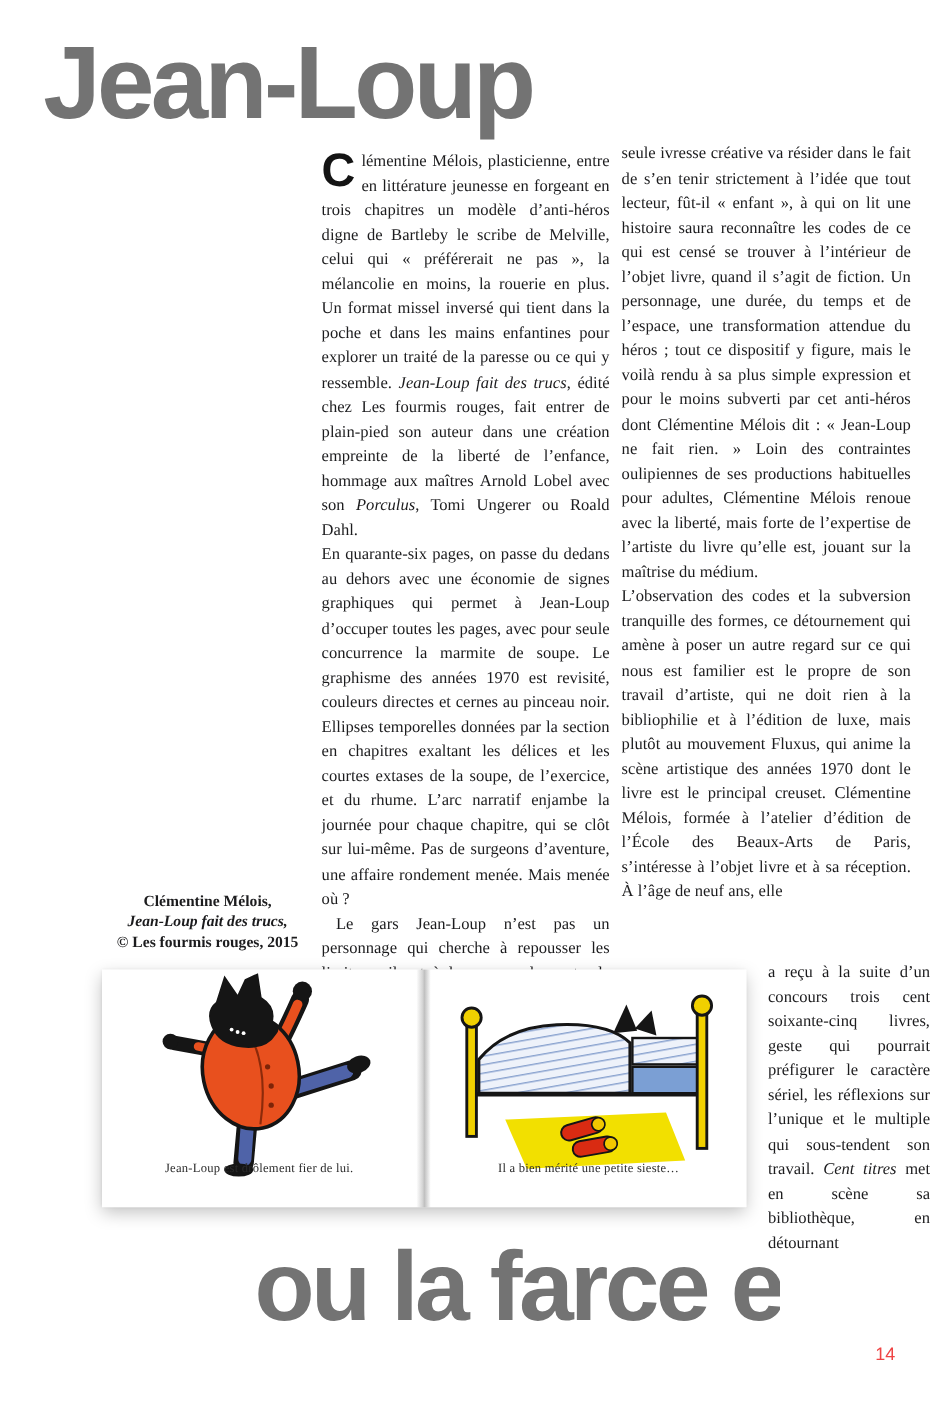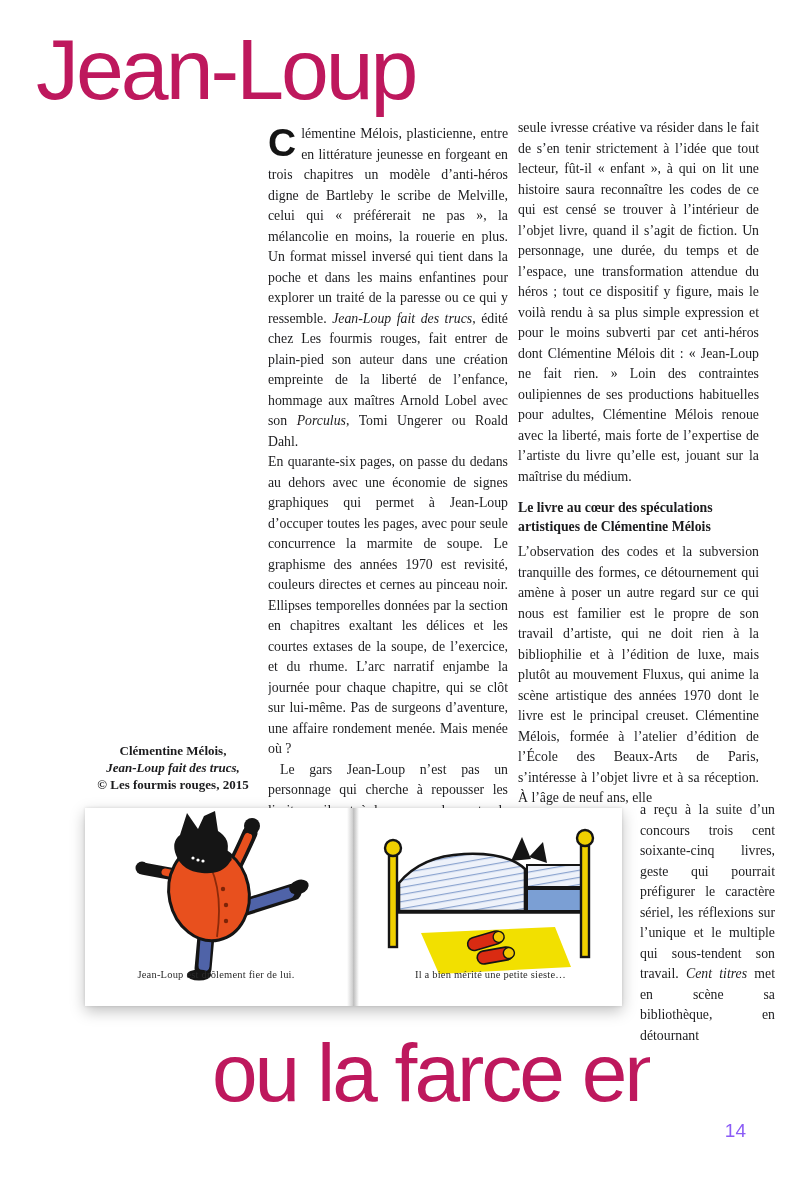--- a/index.html
+++ b/index.html
@@ -3,22 +3,22 @@
 <meta charset="utf-8">
 <style>
   html,body{margin:0;padding:0;}
   body{
     width:788px;height:1182px;position:relative;overflow:hidden;
     background:#ffffff;color:#1c1c1e;
     font-family:"Liberation Serif",serif;
   }
   
   .display{
-    font-family:"Liberation Sans",sans-serif;font-weight:400;
-    color:#be185d;white-space:nowrap;letter-spacing:-3px;
+    font-family:"Liberation Sans",sans-serif;font-weight:700;
+    color:#737373;white-space:nowrap;letter-spacing:-3px;
   }
   .display-top{position:absolute;left:36px;top:20px;font-size:86px;}
   .display-clip{position:absolute;left:0;top:1026px;width:650px;height:112px;overflow:hidden;}
   .display-bottom{position:absolute;left:212px;top:0;font-size:82px;}
   
   .col{position:absolute;text-align:justify;font-size:13.8px;line-height:20.5px;}
   .col-1{left:268px;top:124px;width:240px;height:702px;overflow:hidden;}
   .col-2{left:518px;top:118px;width:241px;height:688px;overflow:hidden;}
   .col-2b{left:624px;top:800px;width:135px;height:242px;overflow:hidden;padding-left:16px;}
   .col p{margin:0;}
@@ -44,37 +44,36 @@
   .page-right{width:263px;}
   .gutter{width:12px;background:linear-gradient(90deg,#ffffff,#d2d2d2 45%,#bfbfbf 55%,#ffffff);}
   .art{position:absolute;left:0;top:0;width:100%;height:100%;display:block;}
   .bookcaption{
     position:absolute;left:0;right:0;bottom:26px;text-align:center;
     font-size:10.5px;color:#2b2b2b;letter-spacing:.2px;
   }
   
   .folio{
     position:absolute;right:42px;top:1120px;
-    font-family:"Liberation Sans",sans-serif;font-size:19px;color:#8b5cf6;
+    font-family:"Liberation Sans",sans-serif;font-size:15px;color:#ef4444;
   }
 </style>
 </head>
 <body>
 
 <div class="display display-top">Jean-Loup</div>
 
 <div class="col col-1">
   <p><span class="dropcap">C</span><span><span>lémentine Mélois, plasticienne, entre en littérature jeunesse en forgeant en trois chapitres un modèle d’anti-héros digne de Bartleby le scribe de Melville, celui qui « préférerait ne pas », la mélancolie en moins, la rouerie en plus. Un format missel inversé qui tient dans la poche et dans les mains enfantines pour explorer un traité de la paresse ou ce qui y ressemble. </span><span class="it">Jean-Loup fait des trucs</span><span>, édité chez Les fourmis rouges, fait entrer de plain-pied son auteur dans une création empreinte de la liberté de l’enfance, hommage aux maîtres Arnold Lobel avec son </span><span class="it">Porculus</span><span>, Tomi Ungerer ou Roald Dahl.</span></span></p>
   <p><span>En quarante-six pages, on passe du dedans au dehors avec une économie de signes graphiques qui permet à Jean-Loup d’occuper toutes les pages, avec pour seule concurrence la marmite de soupe. Le graphisme des années 1970 est revisité, couleurs directes et cernes au pinceau noir. Ellipses temporelles données par la section en chapitres exaltant les délices et les courtes extases de la soupe, de l’exercice, et du rhume. L’arc narratif enjambe la journée pour chaque chapitre, qui se clôt sur lui-même. Pas de surgeons d’aventure, une affaire rondement menée. Mais menée où ?</span></p>
   <p class="indent"><span>Le gars Jean-Loup n’est pas un personnage qui cherche à repousser les limites ; il est à la mesure du pacte de lecture que passe Clémentine avec son lecteur, la</span></p>
 </div>
 
 <div class="col col-2">
   <p><span>seule ivresse créative va résider dans le fait de s’en tenir strictement à l’idée que tout lecteur, fût-il « enfant », à qui on lit une histoire saura reconnaître les codes de ce qui est censé se trouver à l’intérieur de l’objet livre, quand il s’agit de fiction. Un personnage, une durée, du temps et de l’espace, une transformation attendue du héros ; tout ce dispositif y figure, mais le voilà rendu à sa plus simple expression et pour le moins subverti par cet anti-héros dont Clémentine Mélois dit : « Jean-Loup ne fait rien. » Loin des contraintes oulipiennes de ses productions habituelles pour adultes, Clémentine Mélois renoue avec la liberté, mais forte de l’expertise de l’artiste du livre qu’elle est, jouant sur la maîtrise du médium.</span></p>
-  <h3 class="subhead" style="font-size:13.8px">Le livre au cœur des spéculations artistiques de Clémentine Mélois</h3>
   <p><span>L’observation des codes et la subversion tranquille des formes, ce détournement qui amène à poser un autre regard sur ce qui nous est familier est le propre de son travail d’artiste, qui ne doit rien à la bibliophilie et à l’édition de luxe, mais plutôt au mouvement Fluxus, qui anime la scène artistique des années 1970 dont le livre est le principal creuset. Clémentine Mélois, formée à l’atelier d’édition de l’École des Beaux-Arts de Paris, s’intéresse à l’objet livre et à sa réception. À l’âge de neuf ans, elle</span></p>
 </div>
 
 <div class="col col-2b">
   <p><span>a reçu à la suite d’un concours trois cent soixante-cinq livres, geste qui pourrait préfigurer le caractère sériel, les réflexions sur l’unique et le multiple qui sous-tendent son travail. </span><span class="it">Cent titres</span><span> met en scène sa bibliothèque, en détournant</span></p>
 </div>
 
 <div class="credit">
   <div>Clémentine Mélois,</div>
   <div class="it">Jean-Loup fait des trucs,</div>

